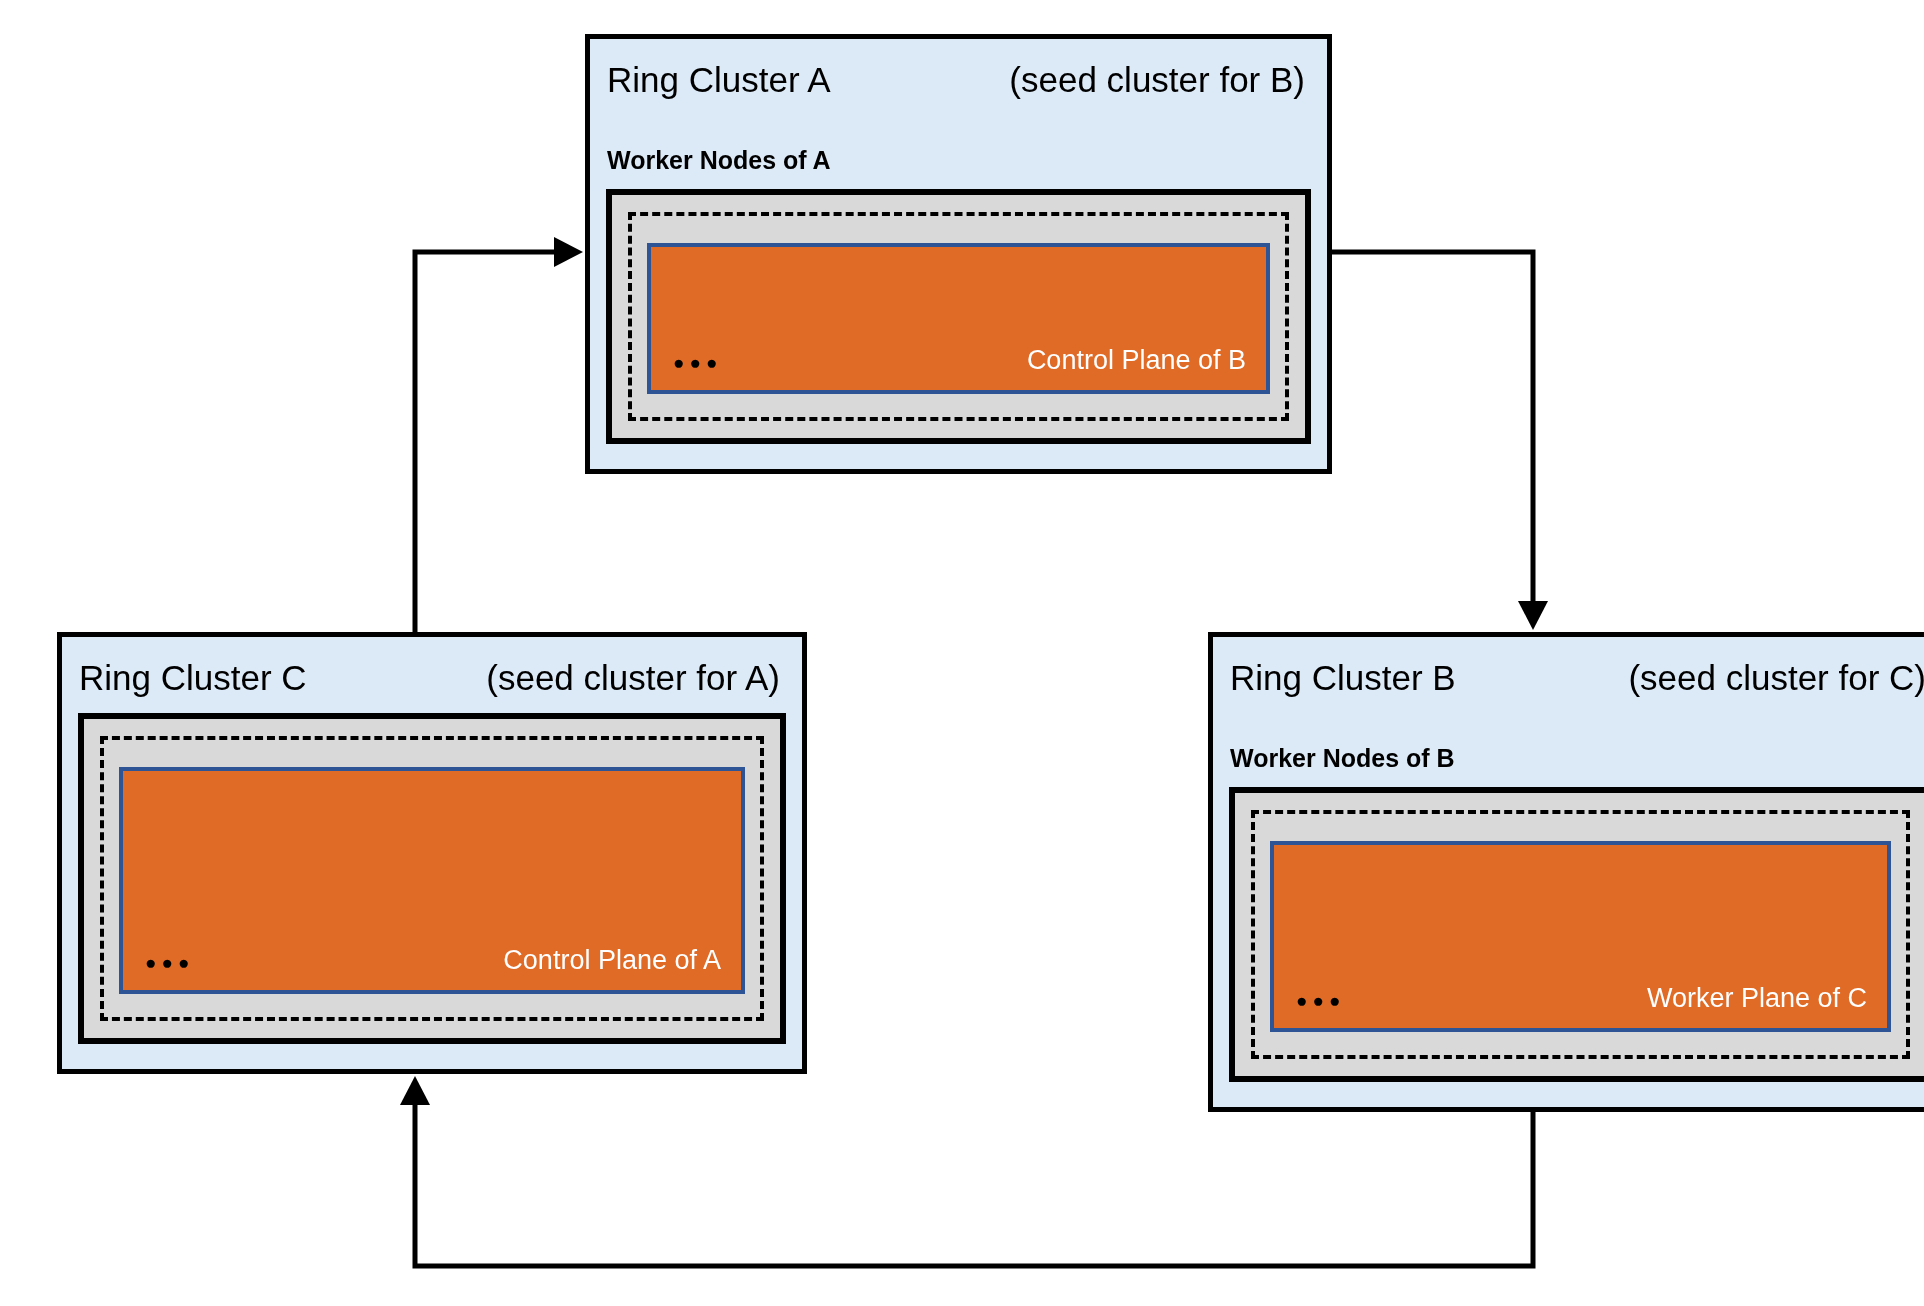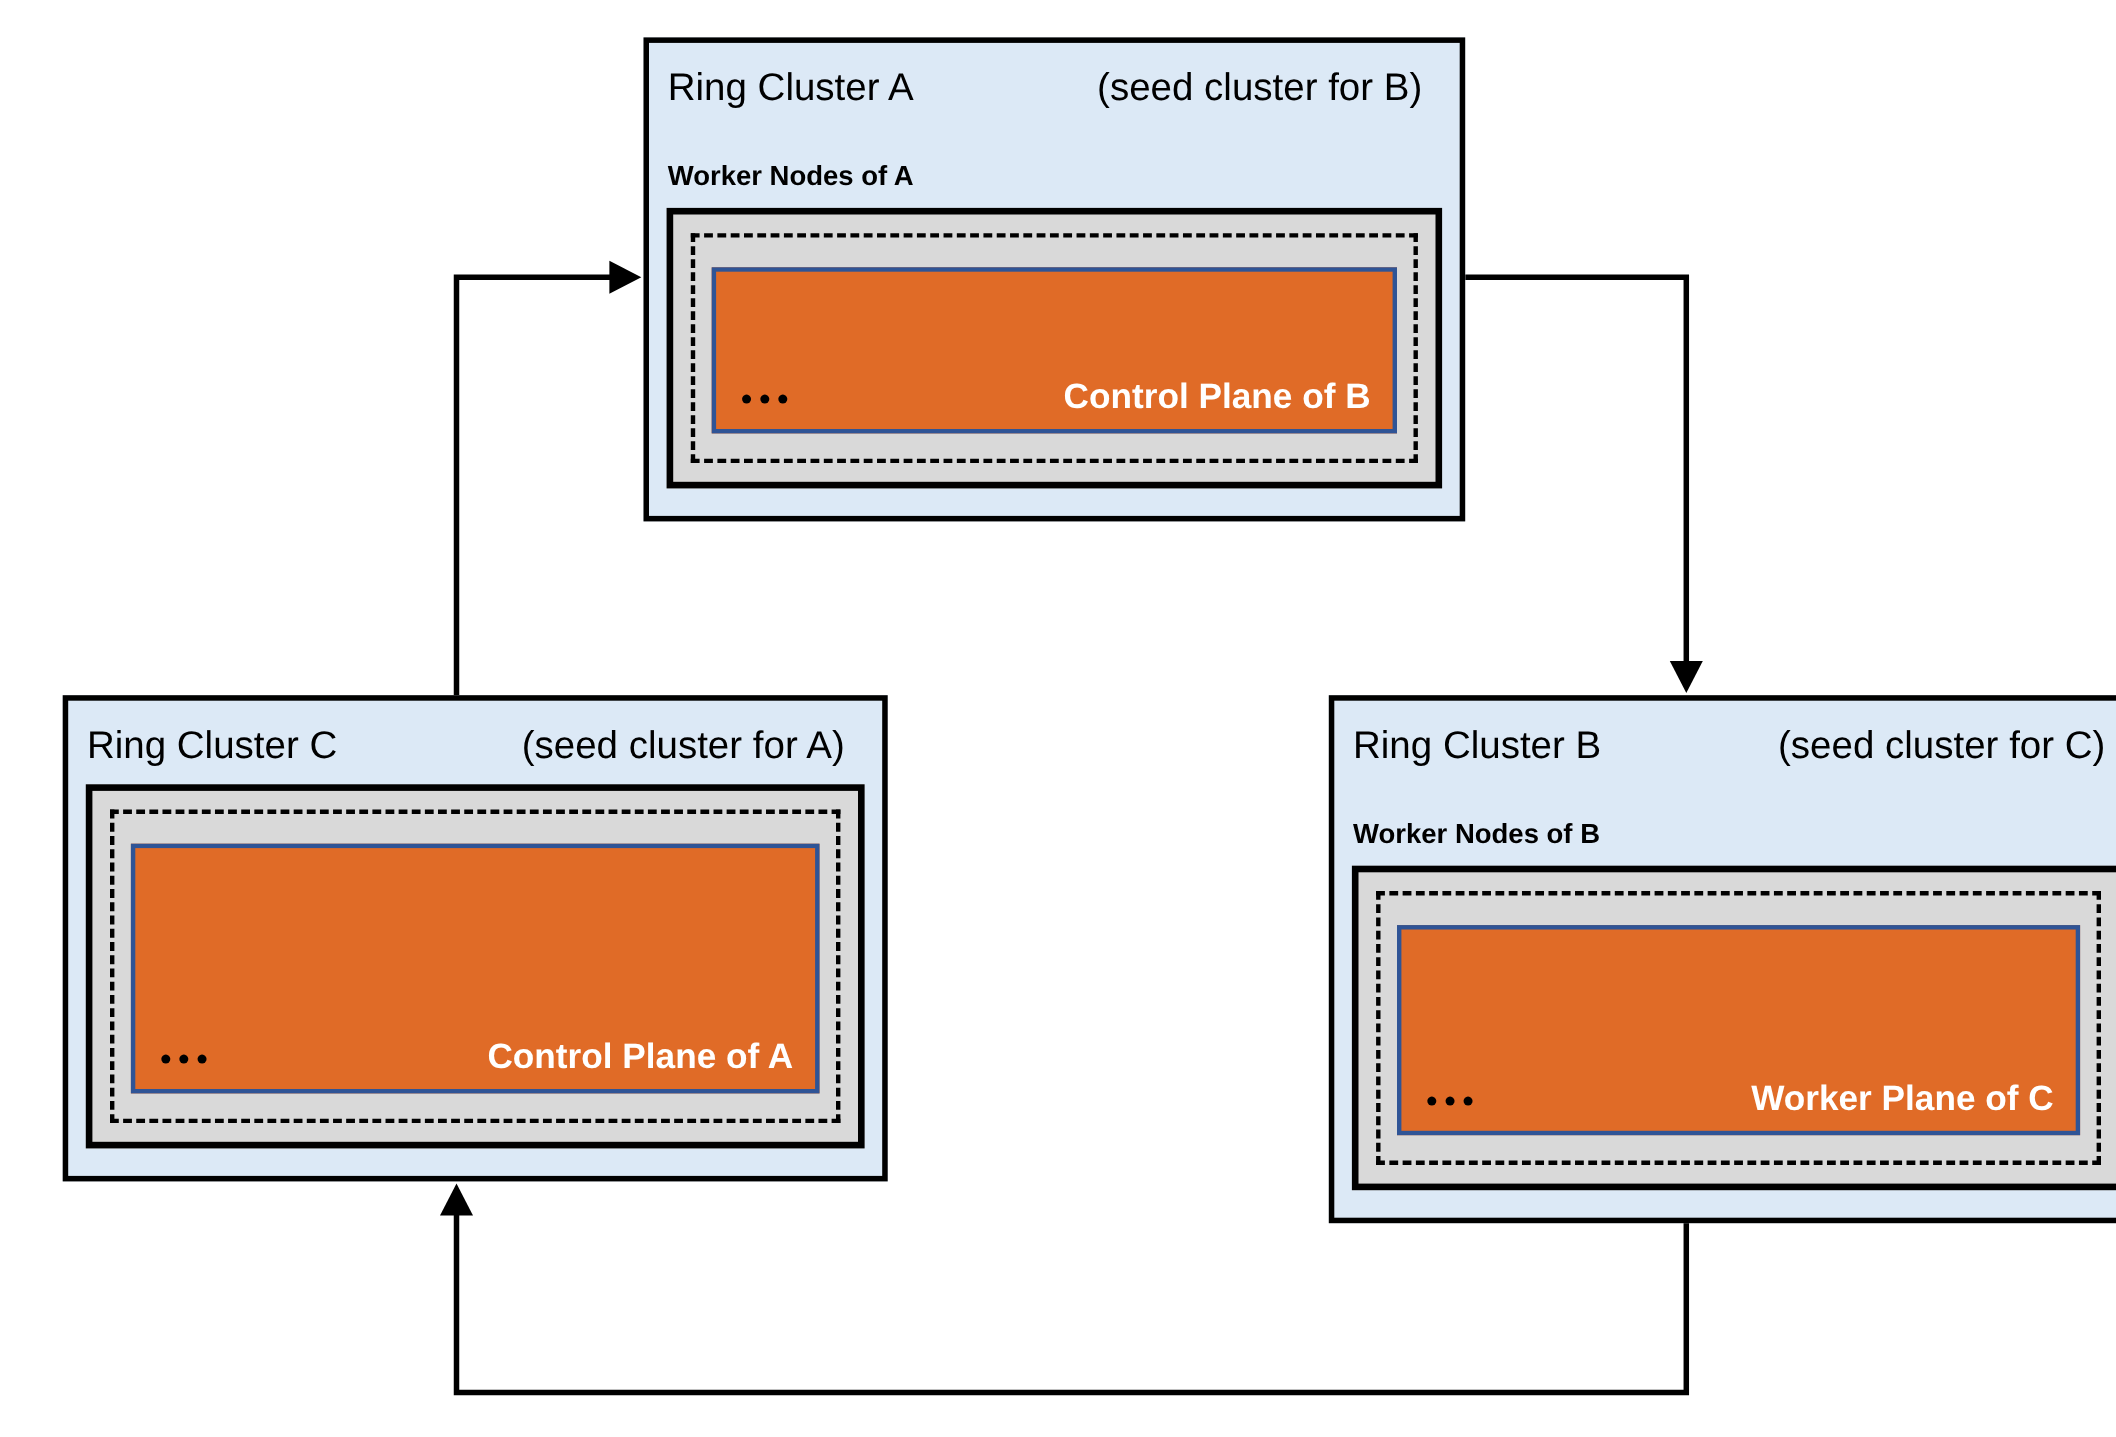--- a/index.html
+++ b/index.html
@@ -54,21 +54,21 @@
     flex-direction: column;
   }
   .cluster-a { left: 585px; top: 34px;  width: 747px; height: 440px; }
   .cluster-c { left: 57px;  top: 632px; width: 750px; height: 442px; }
   .cluster-b { left: 1208px; top: 632px; width: 745px; height: 480px; }
 
   .cluster-header {
     display: flex;
     justify-content: space-between;
     align-items: baseline;
-    padding: 20px 34px 0 17px;
+    padding: 20px 22px 0 17px;
     font-size: 35px;
     line-height: 42px;
     white-space: nowrap;
   }
   .worker-label {
     margin-top: 44px;
     padding: 0 17px;
     font-size: 25px;
     font-weight: bold;
     line-height: 30px;
@@ -97,22 +97,22 @@
     padding: 0 20px 16px 22px;
   }
   .dots {
     font-size: 19px;
     font-weight: bold;
     letter-spacing: 5px;
     line-height: 22px;
     color: var(--text);
   }
   .cp-label {
-    font-size: 32px;
-    font-weight: bold;
+    font-size: 27px;
+    font-weight: normal;
     line-height: 28px;
     color: var(--control-plane-text);
     white-space: nowrap;
   }
 </style>
 </head>
 <body>
 
 <div class="stage">
 

